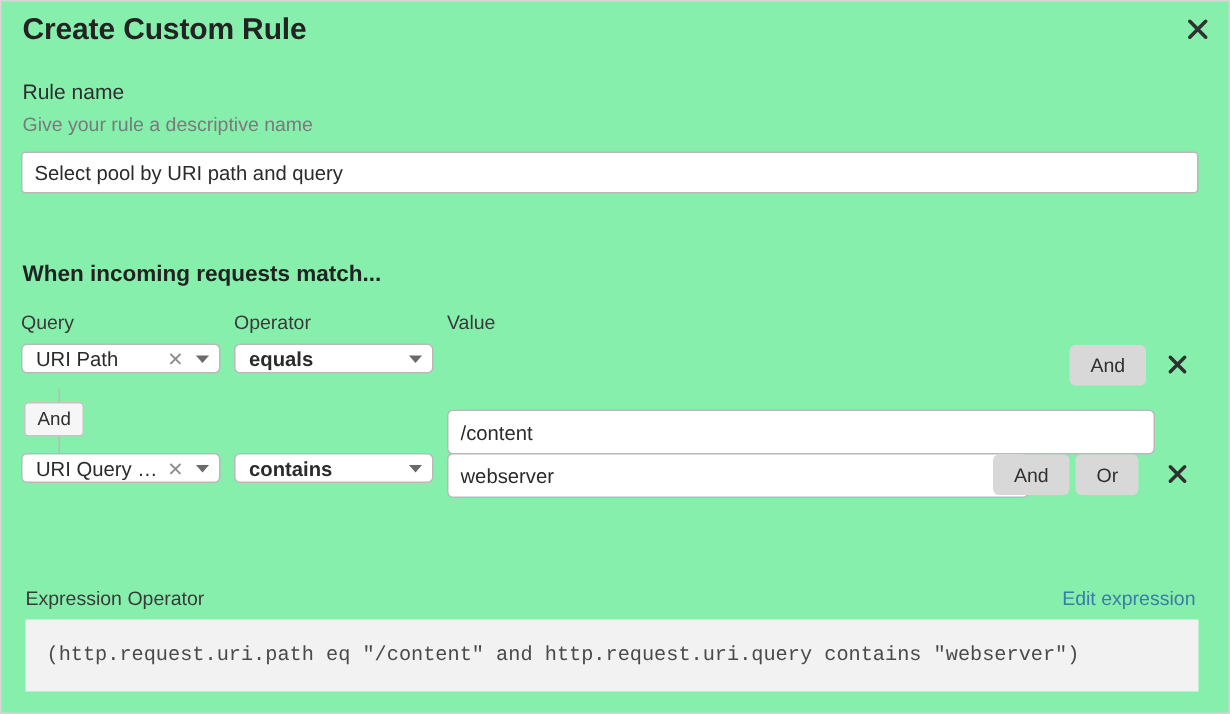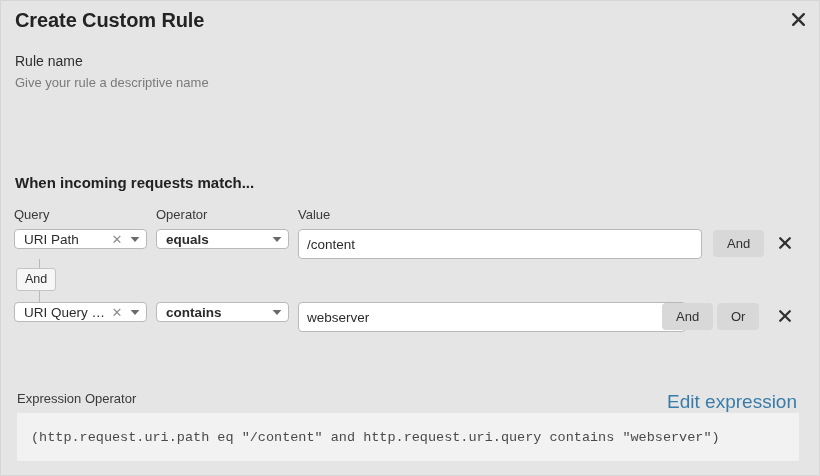--- a/index.html
+++ b/index.html
@@ -10,21 +10,21 @@
   }
   body {
     font-family: "Liberation Sans", sans-serif;
     -webkit-font-smoothing: antialiased;
   }
   .panel {
     position: relative;
     width: 820px;
     height: 476px;
     box-sizing: border-box;
-    background: #e5e5e5;
+    background: #86efac;
     border: 1px solid #d6d6d6;
     overflow: hidden;
   }
 
   
   .panel-title {
     position: absolute;
     left: 14px;
     top: 8px;
     font-size: 20px;
@@ -158,21 +158,21 @@
     box-sizing: border-box;
     padding: 0 8px;
     font-family: "Liberation Sans", sans-serif;
     font-size: 13.5px;
     color: #2b2b2b;
     background: #ffffff;
     border: 1px solid #b9b9b9;
     border-radius: 4px;
     outline: none;
   }
-  .value-wide   { width: 404px; }
+  .value-wide   { width: 472px; margin-top: 44px; }
   .value-narrow { width: 388px; }
 
   .pill-btn {
     position: absolute;
     height: 27px;
     top: 1px;
     box-sizing: border-box;
     padding: 0 14px;
     background: #d8d8d8;
     border: none;
@@ -235,21 +235,21 @@
     position: absolute;
     left: 16px;
     top: 390px;
     font-size: 13px;
     color: #3a3a3a;
   }
   .expr-edit-link {
     position: absolute;
     right: 22px;
     top: 390px;
-    font-size: 19px;
+    font-size: 13px;
     color: #3a7ca8;
     text-decoration: none;
     cursor: pointer;
   }
   .expr-box {
     position: absolute;
     left: 16px;
     top: 412px;
     width: 782px;
     height: 48px;
@@ -274,20 +274,21 @@
   <div class="panel-title">Create Custom Rule</div>
 
   <button class="close-btn">
     <svg width="15" height="15" viewBox="0 0 15 15" aria-hidden="true">
       <path d="M2.2 2.2 L12.8 12.8 M12.8 2.2 L2.2 12.8" stroke="#303030" stroke-width="2.4" stroke-linecap="round"></path>
     </svg>
   </button>
 
   <div class="section-label label-rule-name">Rule name</div>
   <div class="helper-text">Give your rule a descriptive name</div>
+  <input class="rule-name-input" type="text" value="Select pool by URI path and query" style="">
 
   <div class="match-heading">When incoming requests match...</div>
 
   <div class="col-head col-head-field">Query</div>
   <div class="col-head col-head-operator">Operator</div>
   <div class="col-head col-head-value">Value</div>
 
   <div class="cond-row row-1">
 
     <div class="select-box select-field">

